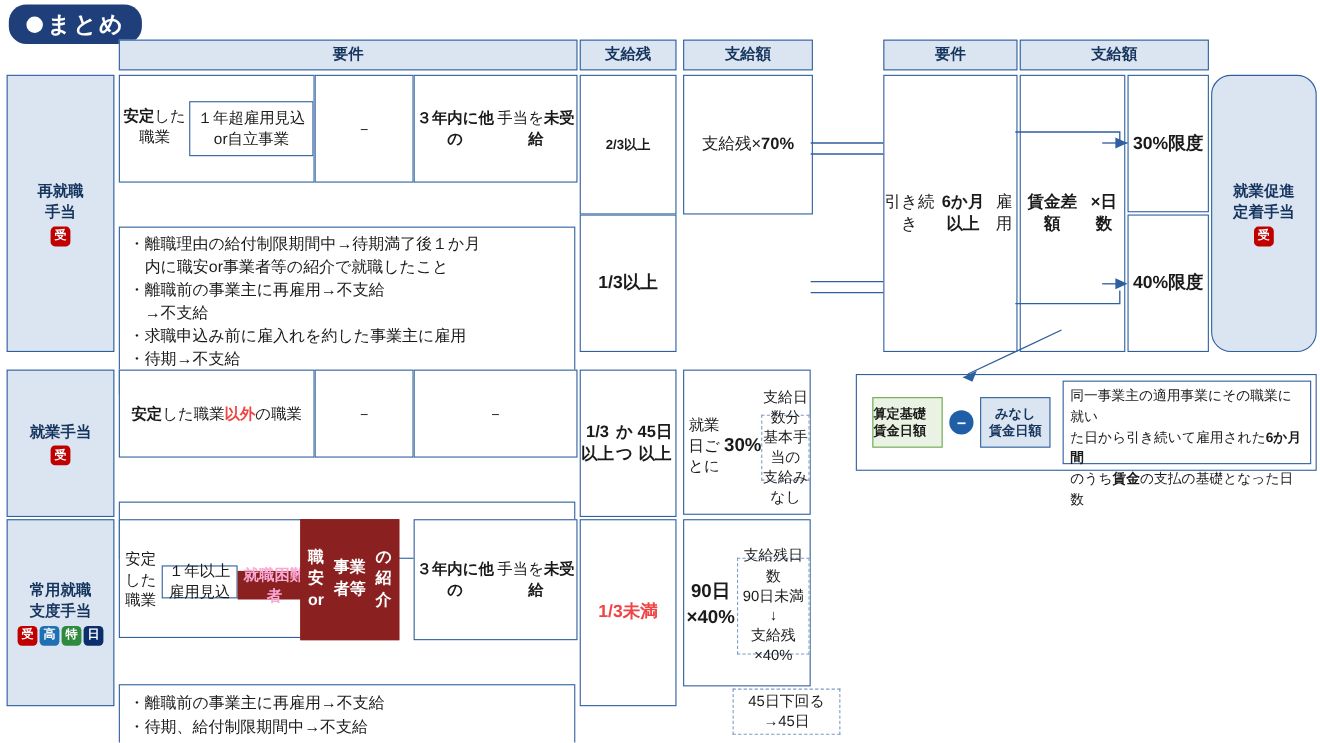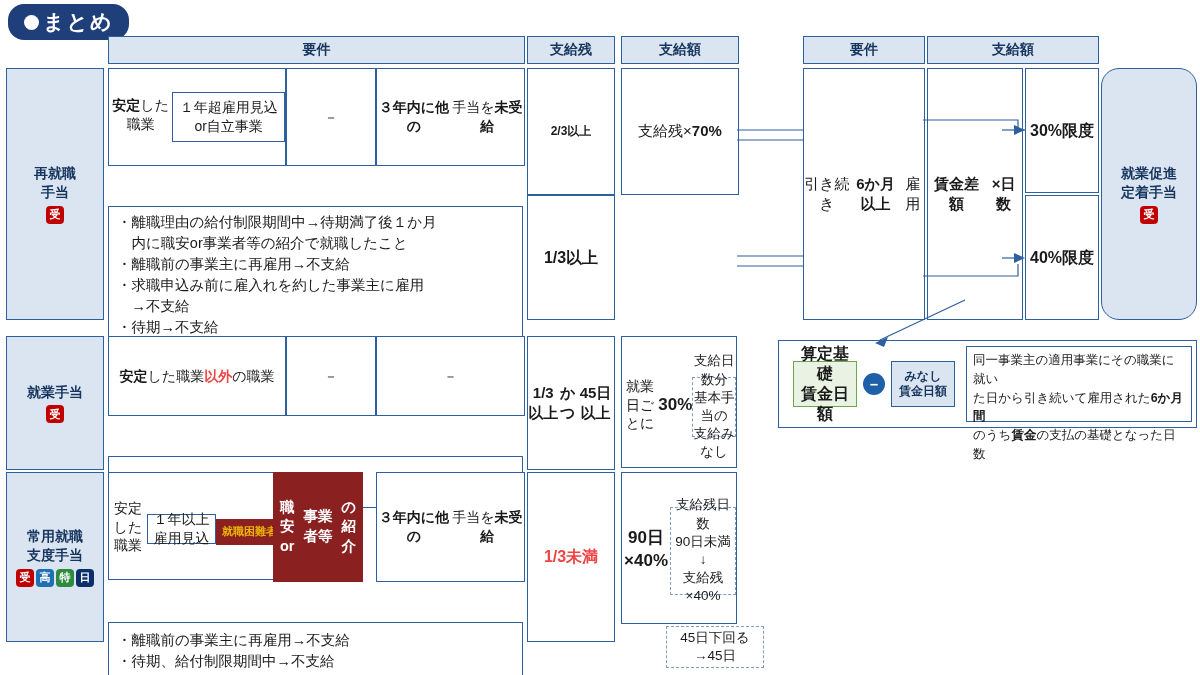--- a/index.html
+++ b/index.html
@@ -71,33 +71,33 @@
   }
   .b-red{background:#c00000;}
   .b-blue{background:#1f6fb2;}
   .b-green{background:#2e8b3d;}
   .b-navy{background:#0b2f6b;}
 
   .maroon{
     background:#8b2020;color:#fff;border:1px solid #8b2020;font-weight:bold;
   }
   .maroon-sm{
-    background:#8b2020;color:#eab308;font-weight:bold;font-size:11px;
+    background:#8b2020;color:#f9a8d4;font-weight:bold;font-size:14px;
     display:flex;align-items:center;justify-content:center;
   }
   .inner-box{
     border:1px solid #2e5f9e;background:#fff;font-size:14px;
     display:flex;align-items:center;justify-content:center;text-align:center;
   }
 
   
   .panel{position:absolute;border:1px solid #2e5f9e;background:#fff;box-sizing:border-box;}
   .green-box{
-    border:1px solid #6aa84f;background:#eaf3e3;font-size:16px;font-weight:bold;
-    color:#1a1a1a;display:flex;flex-direction:column;align-items:flex-end;justify-content:center;
+    border:1px solid #6aa84f;background:#eaf3e3;font-size:12px;font-weight:bold;
+    color:#1a1a1a;display:flex;flex-direction:column;align-items:flex-start;justify-content:center;
     text-align:center;line-height:1.25;
   }
   .blue-box{
     border:1px solid #2e5f9e;background:#dbe5f1;font-size:12px;font-weight:bold;
     color:#16355e;display:flex;flex-direction:column;align-items:center;justify-content:center;
     text-align:right;line-height:1.25;
   }
   .minus-circle{
     width:22px;height:22px;border-radius:50%;background:#1f5fa8;color:#fff;
     display:flex;align-items:center;justify-content:center;font-size:15px;font-weight:bold;
@@ -146,22 +146,22 @@
   <div class="cell" style="left:286px;top:68px;width:88px;height:96px;">－</div>
   <div class="cell col" style="left:376px;top:68px;width:147px;height:96px;">
     <div class="bold">３年内に他の</div>
     <div><span>手当を</span><span class="bold">未受給</span></div>
   </div>
 
   <div class="bullets" style="left:108px;top:166px;width:415px;height:152px;">
     <div>・離職理由の給付制限期間中→待期満了後１か月</div>
     <div>　内に職安or事業者等の紹介で就職したこと</div>
     <div>・離職前の事業主に再雇用→不支給</div>
+    <div>　→不支給</div>
     <div>・求職申込み前に雇入れを約した事業主に雇用</div>
-    <div>　→不支給</div>
     <div>・待期→不支給</div>
   </div>
 
   <div class="cell bold" style="left:527px;top:68px;width:86px;height:125px;font-size:12px;">2/3以上</div>
   <div class="cell bold" style="left:527px;top:195px;width:86px;height:123px;font-size:16px;">1/3以上</div>
 
   <div class="cell" style="left:621px;top:68px;width:116px;height:125px;font-size:15px;">
     <span>支給残×<span class="bold">70%</span></span>
   </div>
 

